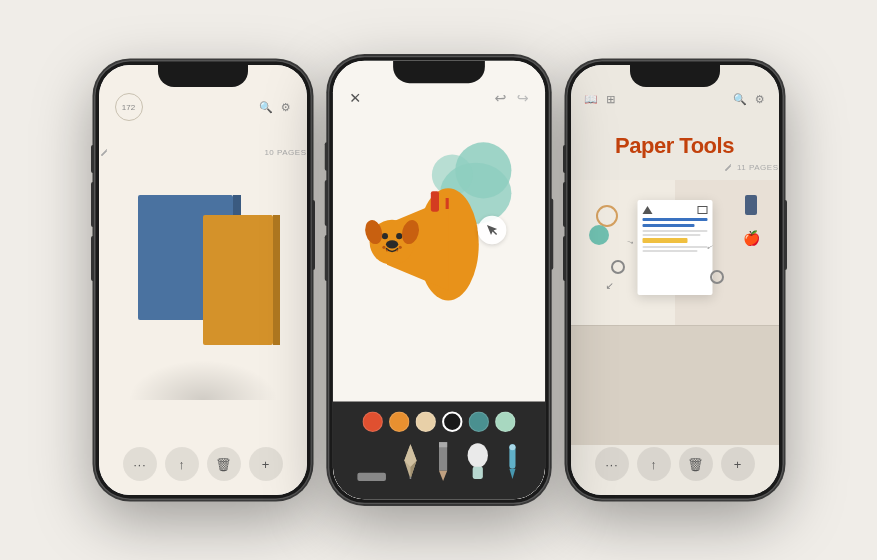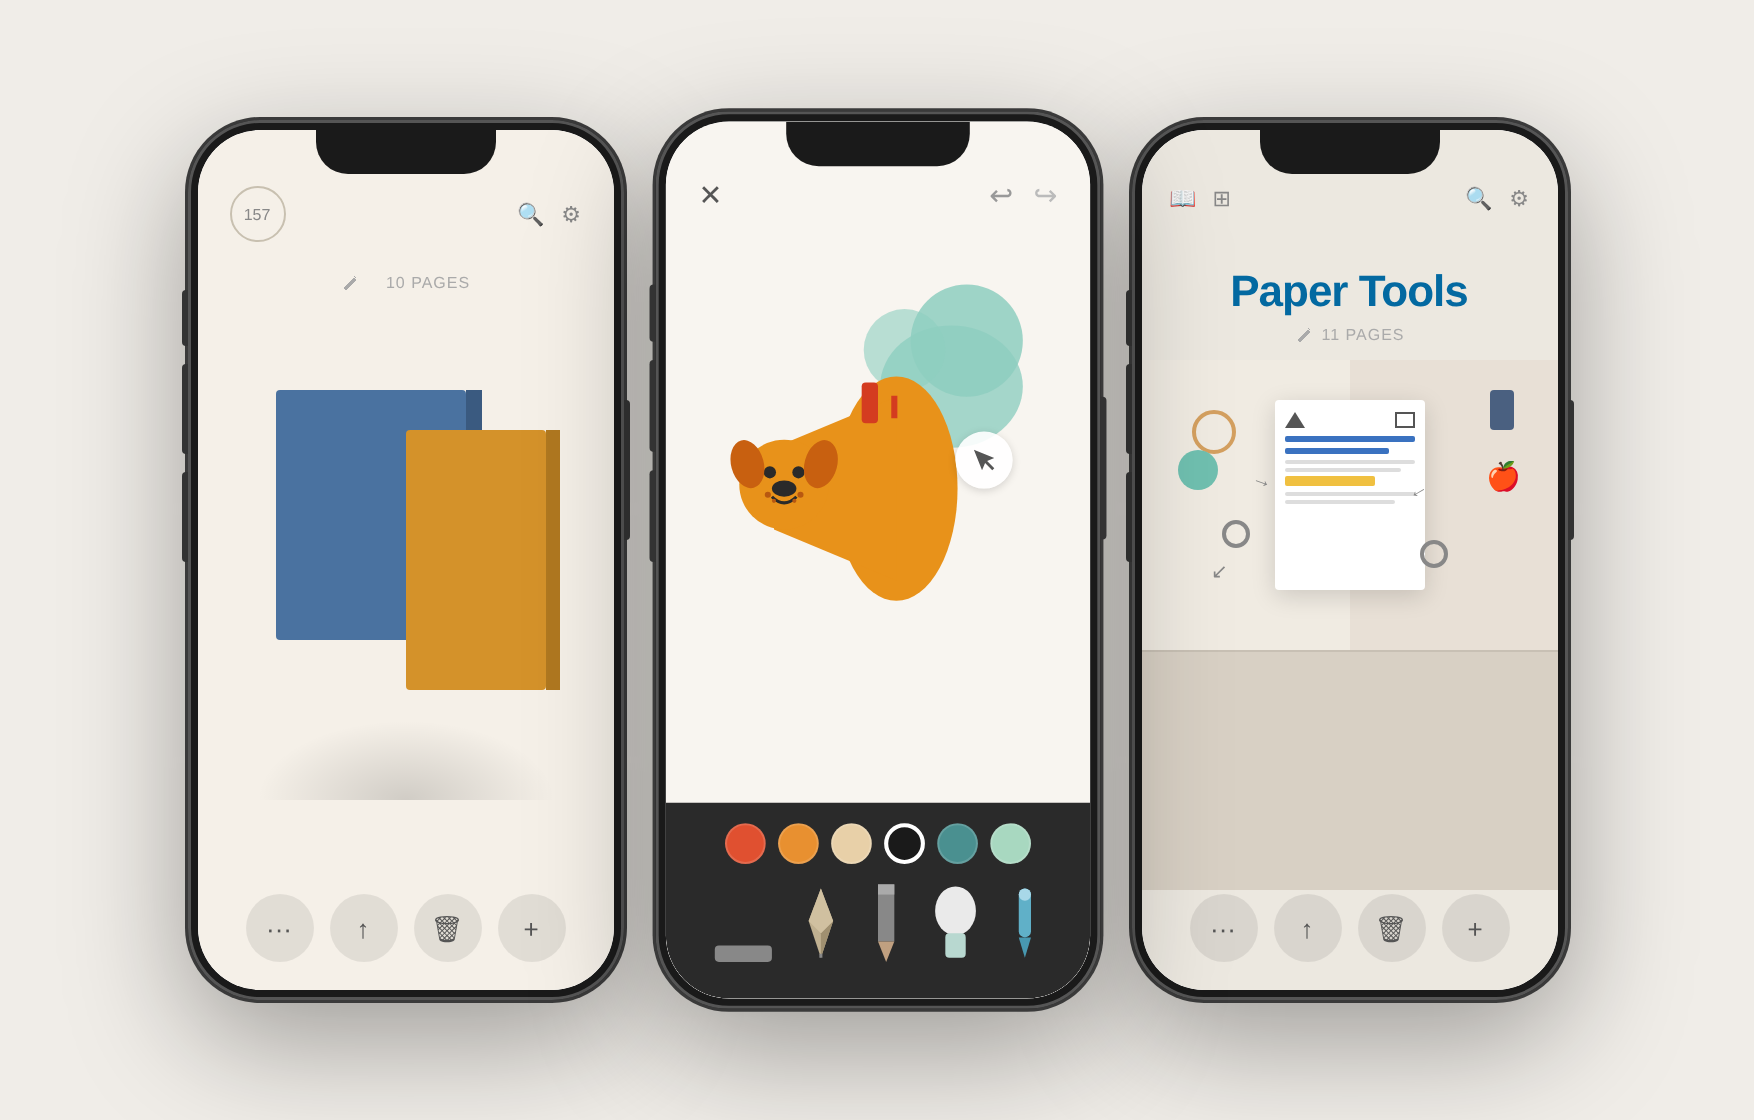--- a/index.html
+++ b/index.html
@@ -143,23 +143,23 @@
     .phone1-title {
       font-size: 22px;
       font-weight: 700;
       color: #2d2d2d;
       letter-spacing: -0.5px;
     }
 
     .phone1-subtitle {
       display: flex;
       align-items: center;
-      justify-content: center;
+      justify-content: space-between;
       gap: 13px;
-      margin-top: 3px;
+      margin-top: 14px;
     }
 
     .phone1-subtitle span {
       font-size: 8px;
       color: #aaa;
       letter-spacing: 0.5px;
       text-transform: uppercase;
     }
 
     
@@ -358,21 +358,21 @@
     .phone3-title-area {
       position: absolute;
       top: 68px;
       left: 0; right: 0;
       text-align: center;
     }
 
     .phone3-title {
       font-size: 22px;
       font-weight: 700;
-      color: #0369a1;
+      color: #c2410c;
       letter-spacing: -0.5px;
     }
 
     
     .pt-illustration {
       position: absolute;
       top: 115px;
       left: 0; right: 0; bottom: 50px;
       overflow: hidden;
     }
@@ -526,21 +526,21 @@
     <div class="btn-left-1"></div>
     <div class="btn-left-2"></div>
     <div class="btn-left-3"></div>
     <div class="btn-right"></div>
     <div class="phone-inner">
       <div class="phone1-screen">
         <div class="notch"></div>
 
         <div class="phone1-header">
           <div class="phone1-badge">
-            <span>157</span>
+            <span>172</span>
           </div>
           <div class="phone1-icons">
             <span class="icon-sm">🔍</span>
             <span class="icon-sm">⚙</span>
           </div>
         </div>
 
         <div class="phone1-title-area">
           <div class="phone1-subtitle">
             <svg width="10" height="10" viewBox="0 0 10 10">
@@ -705,21 +705,21 @@
             <span style="font-size:11px;color:#888;">⊞</span>
           </div>
           <div class="phone3-right-icons">
             <span class="icon-sm">🔍</span>
             <span class="icon-sm">⚙</span>
           </div>
         </div>
 
         <div class="phone3-title-area">
           <div class="phone3-title">Paper Tools</div>
-          <div style="display:flex;align-items:center;justify-content:center;gap:4px;margin-top:3px;">
+          <div style="display:flex;align-items:center;justify-content:flex-end;gap:4px;margin-top:3px;">
             <svg width="10" height="10" viewBox="0 0 10 10">
               <path d="M2 8L7 3L8 4L3 9L2 8ZM7 2L8 3Z" fill="#aaa" stroke="#aaa" stroke-width="0.5"></path>
             </svg>
             <span style="font-size:8px;color:#aaa;letter-spacing:0.5px;text-transform:uppercase;">11 PAGES</span>
           </div>
         </div>
 
         <div class="pt-illustration">
 
           <div class="pt-wall-left"></div>

